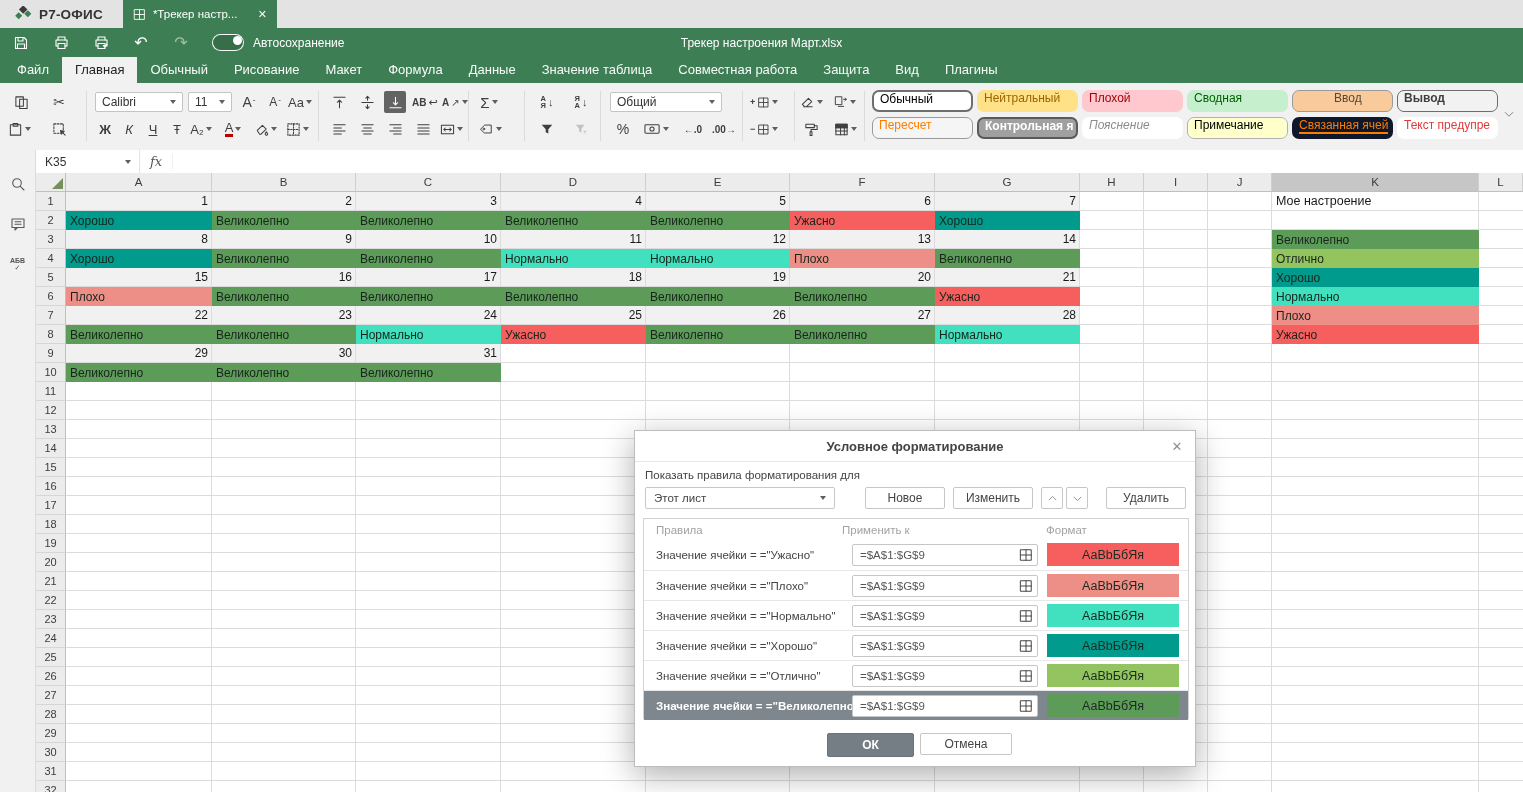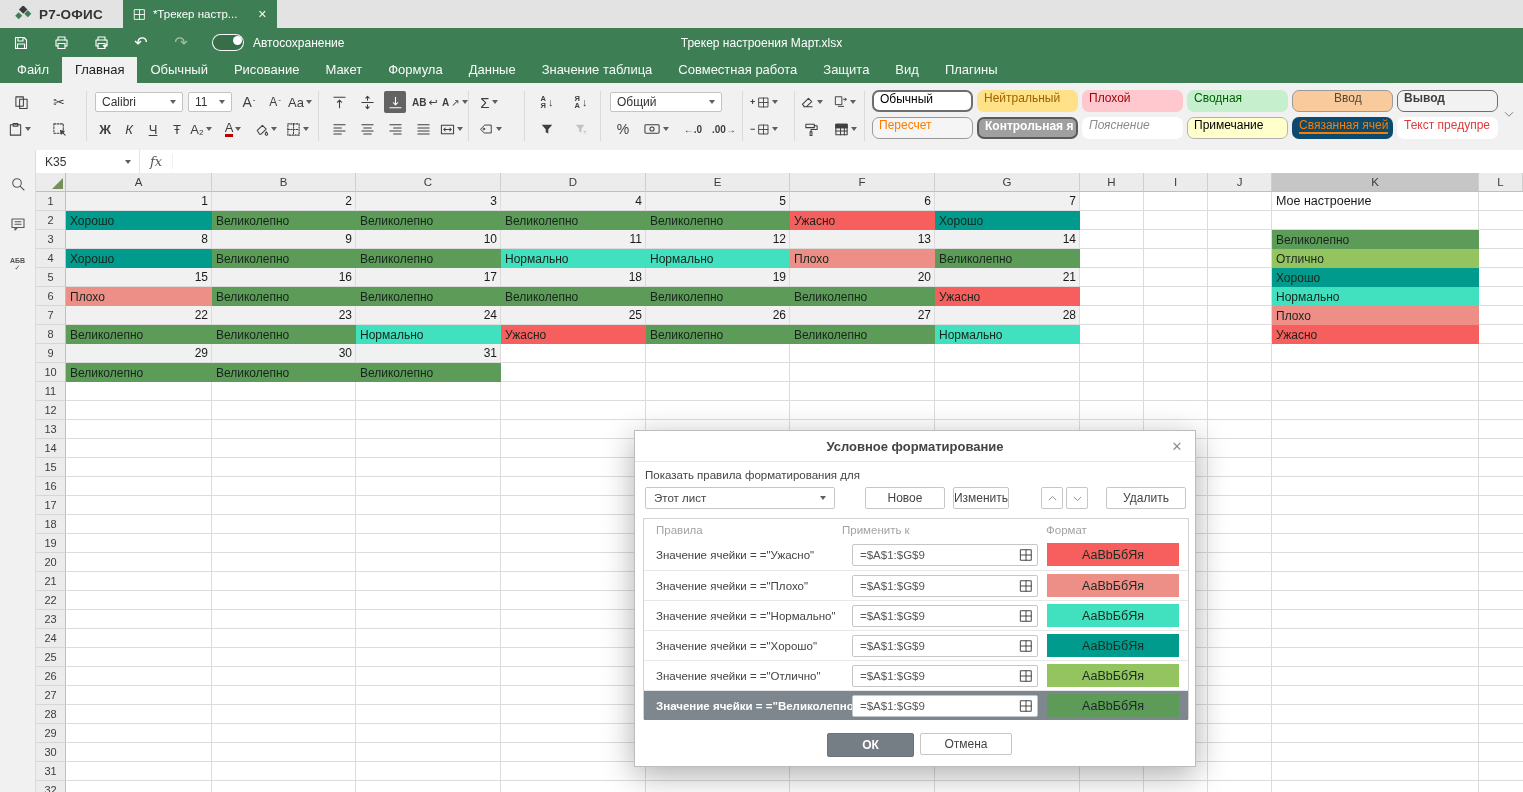--- a/index.html
+++ b/index.html
@@ -416,21 +416,21 @@
       </div>
       <div class="styleitem" style="background: rgb(160, 160, 160); border: 2px solid rgb(90, 90, 90);">
         <span style="color: rgb(255, 255, 255); font-weight: 700;">Контрольная я</span>
       </div>
       <div class="styleitem" style="background: rgb(255, 255, 255);">
         <span style="color: rgb(140, 140, 140); font-style: italic;">Пояснение</span>
       </div>
       <div class="styleitem" style="background: rgb(255, 255, 204); border: 1px solid rgb(178, 178, 178);">
         <span style="color: rgb(0, 0, 0);">Примечание</span>
       </div>
-      <div class="styleitem" style="background: #0c4a6e;">
+      <div class="styleitem" style="background: #0f172a;">
         <span style="color: rgb(250, 125, 0); border-bottom: 2px solid rgb(250, 125, 0);">Связанная ячей</span>
       </div>
       <div class="styleitem" style="background: rgb(255, 255, 255);">
         <span style="color: rgb(224, 59, 59);">Текст предупре</span>
       </div>
     </div>
 
   <div class="collapse">
     <svg class="ic" width="12" height="12" viewBox="0 0 16 16">
         <path d="M3 6l5 5 5-5" stroke="#6f6f6f"></path>
@@ -601,21 +601,21 @@
 
 <div class="dialog">
   <div class="dtitle">Условное форматирование</div>
   <div class="dclose">✕</div>
   <div class="dlabel">Показать правила форматирования для</div>
   <div class="dselect">
     <span>Этот лист</span>
     <span class="caret"></span>
   </div>
   <div class="dbtn" style="left:230px;top:56px;width:80px">Новое</div>
-  <div class="dbtn" style="left:318px;top:56px;width:56px">Изменить</div>
+  <div class="dbtn" style="left:318px;top:56px;width:80px">Изменить</div>
   <div class="dbtn" style="left:406px;top:56px;width:22px">
     <svg class="ic" width="11" height="11" viewBox="0 0 16 16">
         <path d="M3 10l5-5 5 5" stroke="#6f6f6f"></path>
       </svg>
   </div>
   <div class="dbtn" style="left:431px;top:56px;width:22px">
     <svg class="ic" width="11" height="11" viewBox="0 0 16 16">
         <path d="M3 6l5 5 5-5" stroke="#6f6f6f"></path>
       </svg>
   </div>

